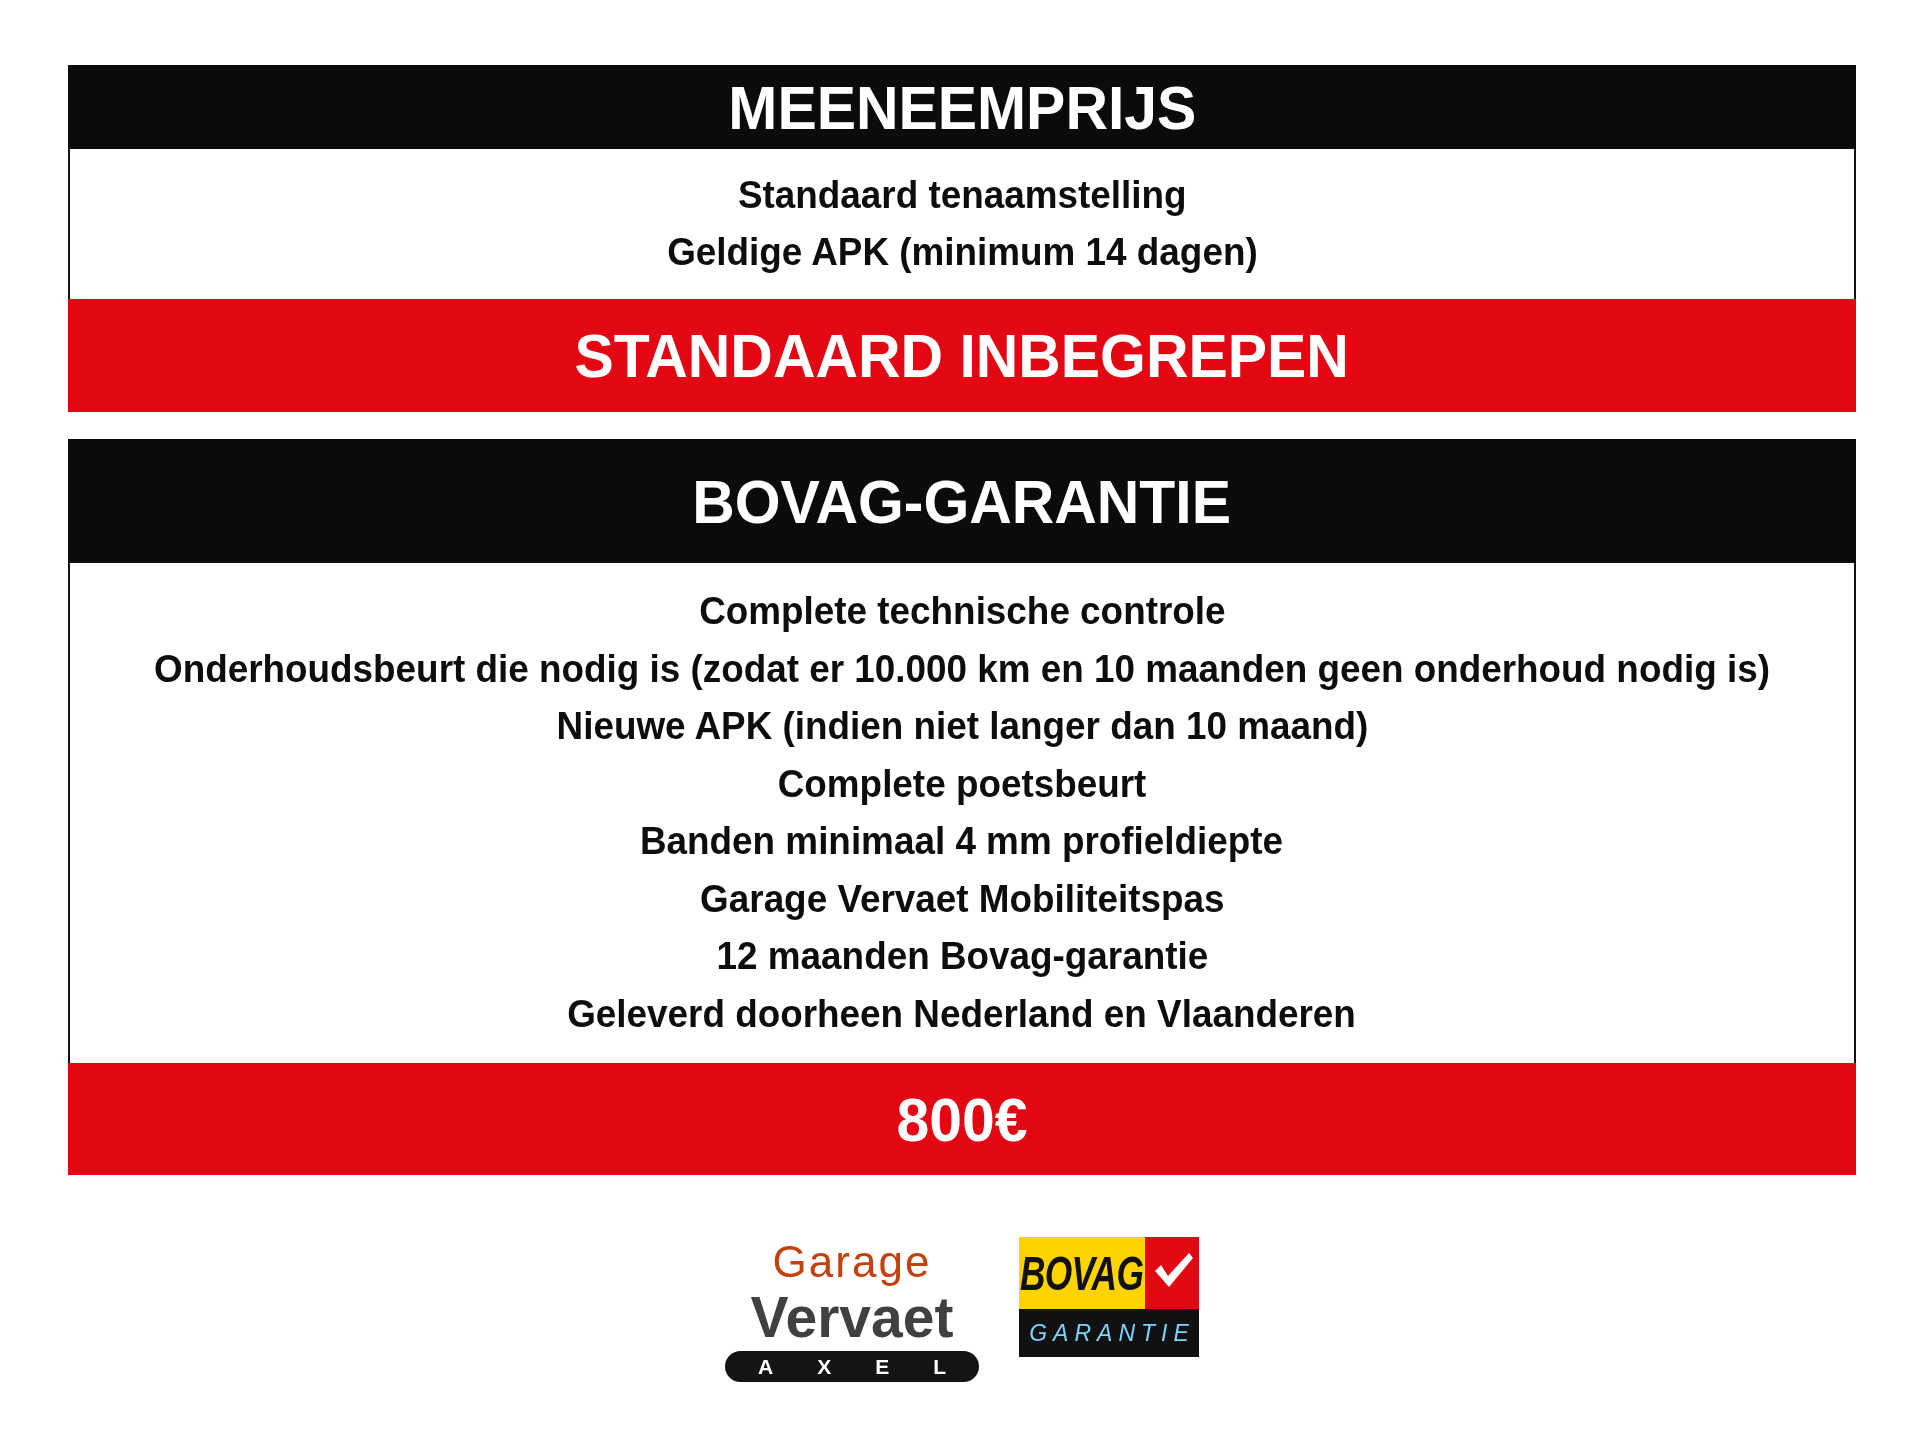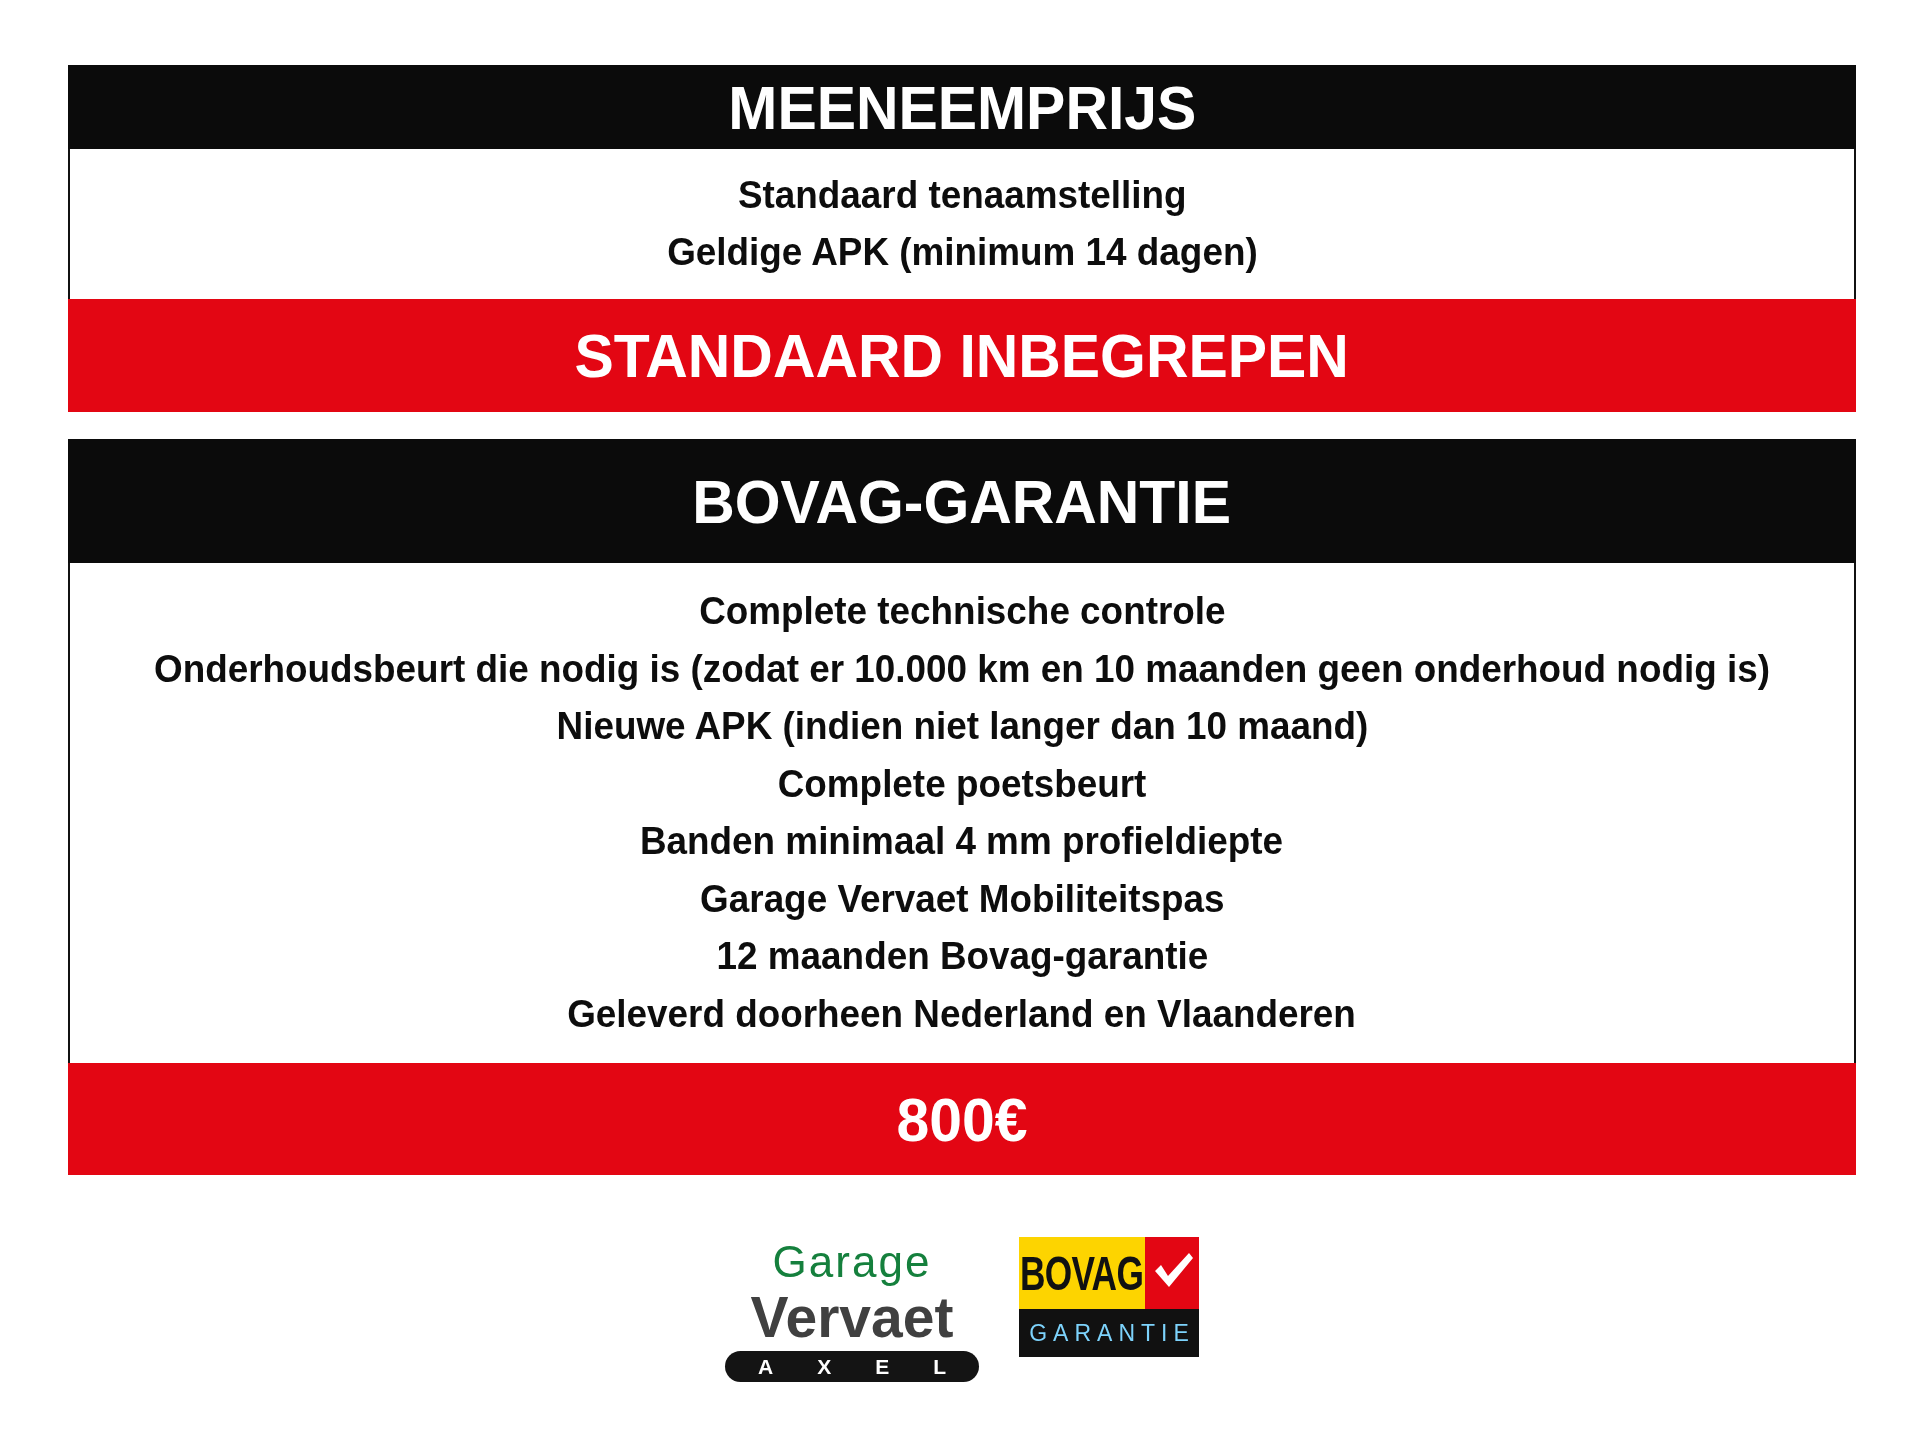--- a/index.html
+++ b/index.html
@@ -60,21 +60,21 @@
     justify-content:center;
     align-items:center;
     gap:40px;
   }
   
   .garage-logo {
     width:254px;
     display:flex; flex-direction:column; align-items:center;
   }
   .garage-word {
-    color:#15803d;
+    color:#c2410c;
     font-size:44px;
     font-weight:400;
     letter-spacing:2px;
     line-height:44px;
   }
   .vervaet-word {
     color:#404040;
     font-size:57px;
     font-weight:700;
     letter-spacing:0px;
@@ -94,20 +94,21 @@
     font-weight:700;
     letter-spacing:44px;
     margin-right:-44px;
     line-height:20px;
   }
   
   .bovag-badge {
     width:180px; height:148px;
     display:flex; flex-direction:column;
     overflow:hidden;
+    font-style:italic;
   }
   .bovag-top { display:flex; height:72px; }
   .bovag-yellow {
     width:126px; height:72px;
     background:#fdd400;
     display:flex; align-items:center; justify-content:center;
   }
   .bovag-word {
     color:#111111;
     font-size:49px;

